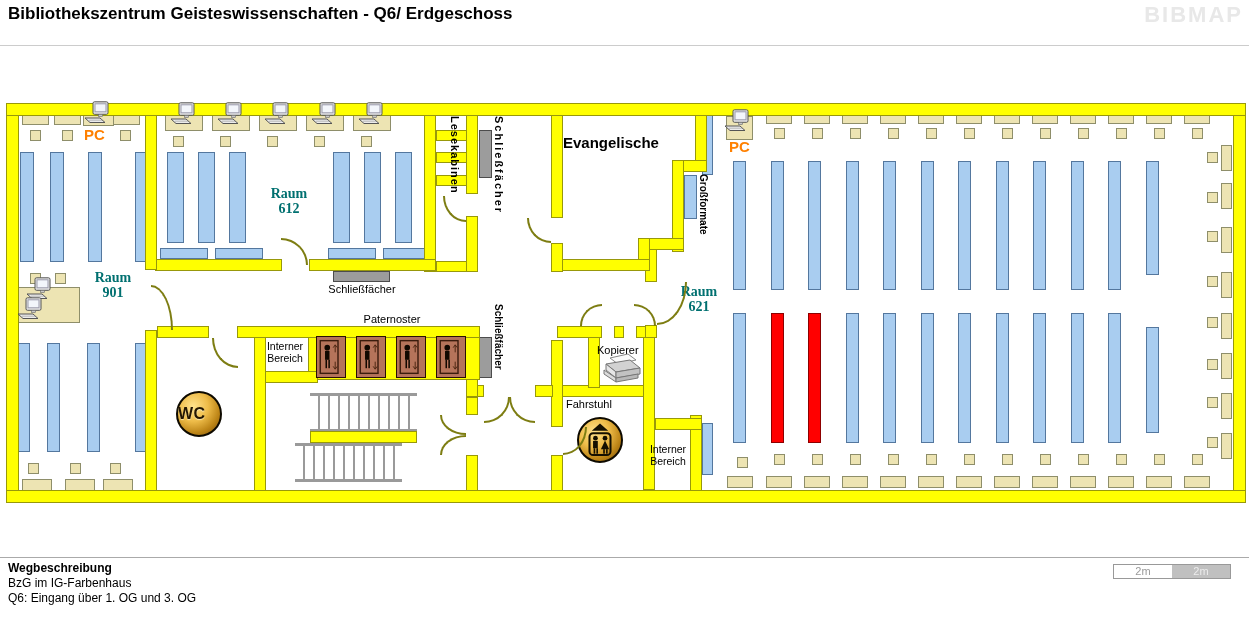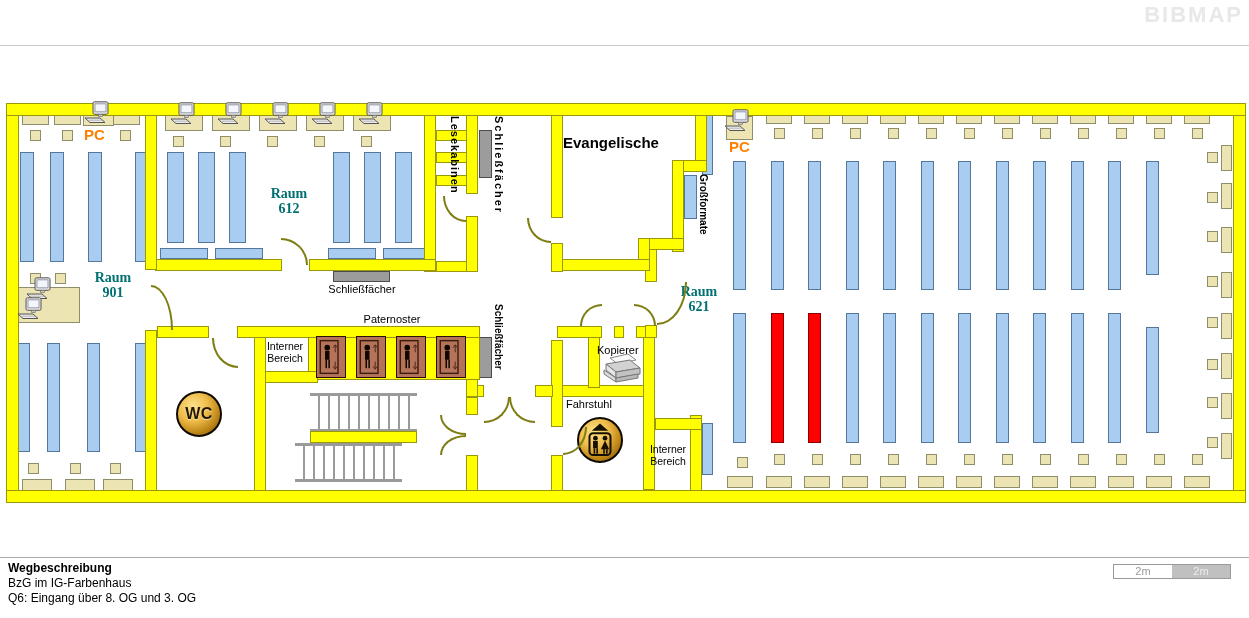--- a/index.html
+++ b/index.html
@@ -30,37 +30,38 @@
   .door{position:absolute;box-sizing:border-box}
   .d-tl{border-top:2px solid #7d7d12;border-left:2px solid #7d7d12;border-top-left-radius:100% 100%}
   .d-tr{border-top:2px solid #7d7d12;border-right:2px solid #7d7d12;border-top-right-radius:100% 100%}
   .d-bl{border-bottom:2px solid #7d7d12;border-left:2px solid #7d7d12;border-bottom-left-radius:100% 100%}
   .d-br{border-bottom:2px solid #7d7d12;border-right:2px solid #7d7d12;border-bottom-right-radius:100% 100%}
   .cabin{position:absolute;background:#b5745a;border:1px solid #2a0f02;box-sizing:border-box}
   .icon{position:absolute}
   .comp{position:absolute;width:26px;height:23px}
   .gold{position:absolute;border-radius:50%;border:2px solid #0e0a00;box-sizing:border-box;
         background:radial-gradient(circle at 36% 32%,#ffe28c 0%,#eebc49 38%,#bc8416 68%,#70490a 100%);
-        display:flex;align-items:center;justify-content:center}
+        display:flex;align-items:center;justify-content:flex-start}
   .wc-text{font-weight:bold;font-size:16px;color:#241600;text-shadow:0 1px 1px rgba(255,255,230,.65);letter-spacing:.5px}
   
   .lbl{position:absolute;font-size:11px;color:#000;white-space:nowrap}
   .lbl.big{font-size:15px;font-weight:bold}
   .vtext{writing-mode:vertical-rl;font-weight:bold;white-space:nowrap}
   .room-lbl{position:absolute;width:62px;text-align:center;font-family:"Liberation Serif",serif;
             font-weight:bold;font-size:14px;line-height:15px;color:#007070}
   .lbl.two{font-size:10.5px;line-height:11.5px;text-align:center;white-space:nowrap}
   .zeits{position:absolute;font-size:12px;font-weight:bold;line-height:13px;text-align:center;color:#000}
   .pc{color:#ff8000;font-weight:bold;font-size:15px}
 </style>
 </head>
 <body>
 
 <div class="stage">
 
+  <div class="hdr-title">Bibliothekszentrum Geisteswissenschaften - Q6/ Erdgeschoss</div>
   <div class="logo">BIBMAP</div>
   <div class="hline"></div>
 
   <div id="plan">
       <div class="stairs" style="left: 295px; top: 443px; width: 107px; height: 39px;"></div>
       <div class="stairs" style="left: 310px; top: 393px; width: 107px; height: 39px;"></div>
       <div class="locker" style="left: 479px; top: 337px; width: 13px; height: 41px;"></div>
       <div class="locker" style="left: 333px; top: 271px; width: 57px; height: 11px;"></div>
       <div class="locker" style="left: 479px; top: 130px; width: 13px; height: 48px;"></div>
       <div class="furn" style="left: 1207px; top: 437px; width: 11px; height: 11px;"></div>
@@ -429,19 +430,19 @@
           <rect x="9.1" y="24" width="1.6" height="9" fill="#100800"></rect>
           <rect x="12.2" y="24" width="1.6" height="9" fill="#100800"></rect>
           <path d="M19.5 16 V8 M19.5 8 l-2.2 3 M19.5 8 l2.2 3" fill="none" stroke="#4a2410" stroke-width="1"></path>
           <path d="M19.5 26 V34 M19.5 34 l-2.2 -3 M19.5 34 l2.2 -3" fill="none" stroke="#4a2410" stroke-width="1"></path>
         </svg></div>
     </div>
 
   <div class="fline"></div>
   <div class="foot" style="top:561px;font-weight:bold">Wegbeschreibung</div>
   <div class="foot" style="top:576px">BzG im IG-Farbenhaus</div>
-  <div class="foot" style="top:591px">Q6: Eingang über 8. OG und 3. OG</div>
+  <div class="foot" style="top:591px">Q6: Eingang über 1. OG und 3. OG</div>
 
   <div class="scalebar">
     <div class="seg seg1">2m</div>
     <div class="seg seg2">2m</div>
   </div>
 </div>
 
 </body></html>

